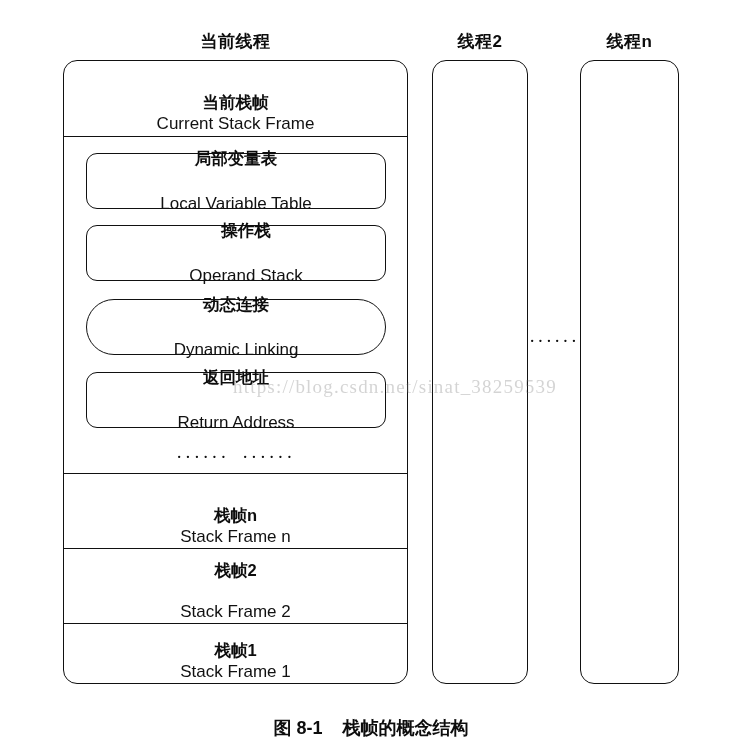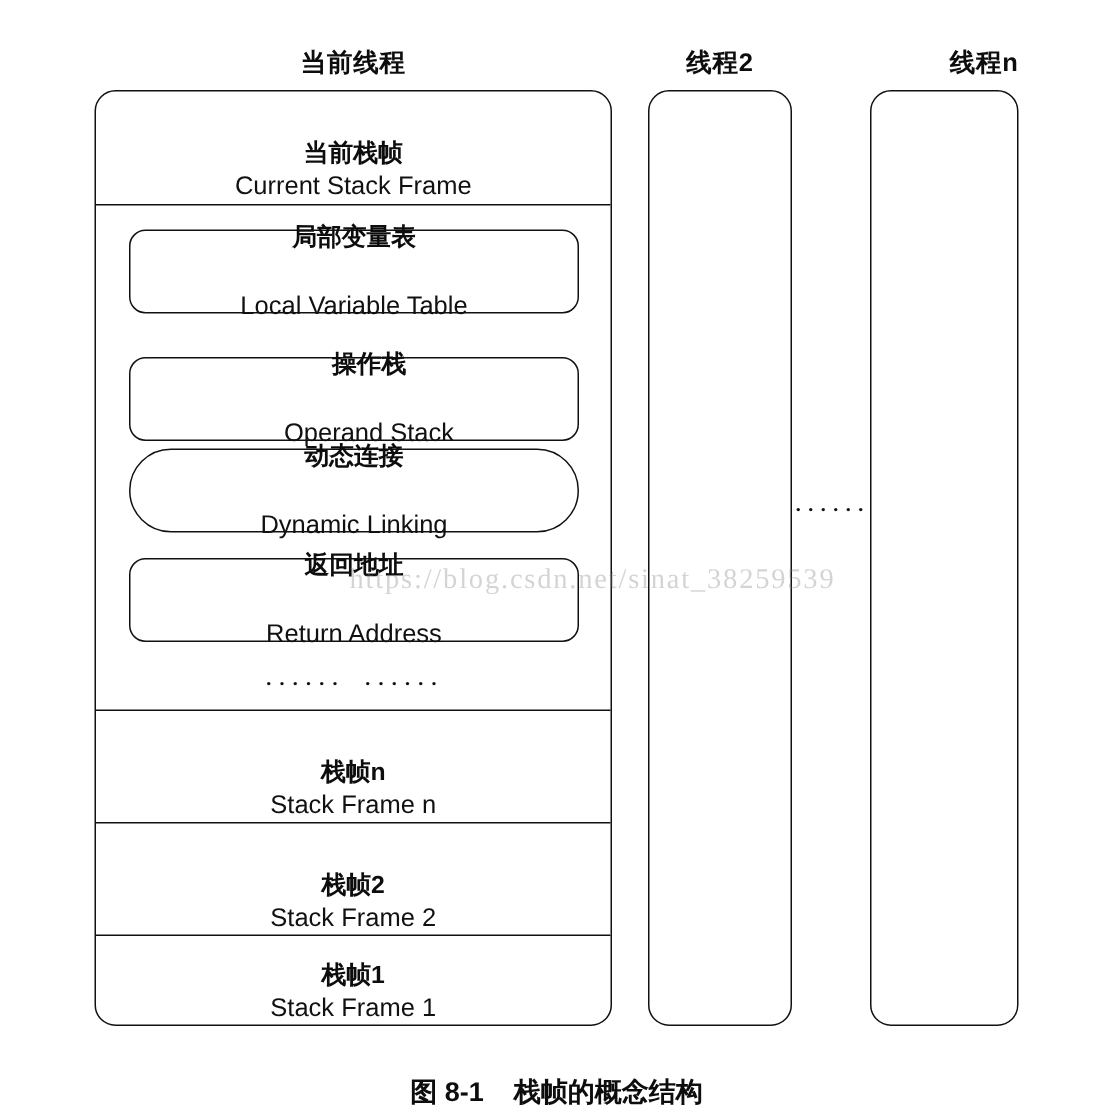--- a/index.html
+++ b/index.html
@@ -27,21 +27,21 @@
     text-align: center;
     font-family: "Liberation Sans", "DejaVu Sans", sans-serif;
     font-weight: bold;
     font-size: 17px;
     letter-spacing: 0.5px;
     color: #0d0d0d;
     white-space: nowrap;
   }
   #title-current  { left: 63px;  top: 30px; width: 345px; }
   #title-thread2  { left: 432px; top: 30px; width: 96px;  }
-  #title-threadn  { left: 580px; top: 30px; width: 99px; text-align: right;  }
+  #title-threadn  { left: 580px; top: 30px; width: 99px;  }
 
   
   .stack-box {
     position: absolute;
     left: 63px;
     top: 60px;
     width: 345px;
     height: 624px;
     border: 1.6px solid #111;
     border-radius: 14px;
@@ -189,21 +189,21 @@
       <div class="label-cn">当前栈帧</div>
       <div class="label-en">Current Stack Frame</div>
     </div>
     <div class="hsep" style="top:75px;"></div>
 
     <div class="inner-box" style="top:92px;">
       <div class="label-cn">局部变量表</div>
       <div class="label-en">Local Variable Table</div>
     </div>
 
-    <div class="inner-box" style="top:177px;padding-left:20px;">
+    <div class="inner-box" style="top:164px;padding-left:20px;">
       <div class="label-cn">操作栈</div>
       <div class="label-en">Operand Stack</div>
     </div>
 
     <div class="inner-box" style="top:238px;border-radius:28px;">
       <div class="label-cn">动态连接</div>
       <div class="label-en">Dynamic Linking</div>
     </div>
 
     <div class="inner-box" style="top:311px;">
@@ -218,21 +218,21 @@
 
     <div class="hsep" style="top:412px;"></div>
 
     <div class="frame-section" style="top:413px; height:74px;">
       <div class="label-cn">栈帧n</div>
       <div class="label-en">Stack Frame n</div>
     </div>
 
     <div class="hsep" style="top:487px;"></div>
 
-    <div class="frame-section" style="top:488px; height:74px;">
+    <div class="frame-section" style="top:488px; height:74px;gap:20px;">
       <div class="label-cn">栈帧2</div>
       <div class="label-en">Stack Frame 2</div>
     </div>
 
     <div class="hsep" style="top:562px;"></div>
 
     <div class="frame-section" style="top:563px; height:59px;">
       <div class="label-cn">栈帧1</div>
       <div class="label-en">Stack Frame 1</div>
     </div>

